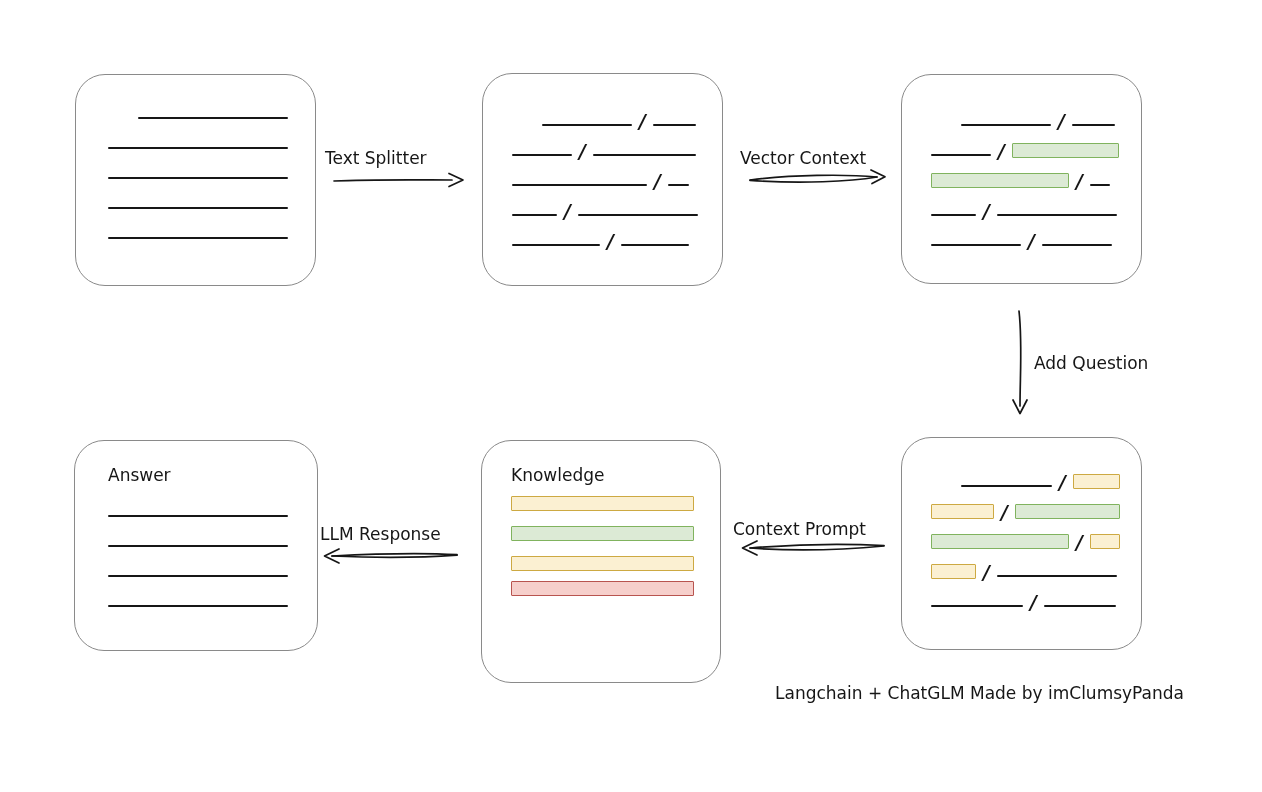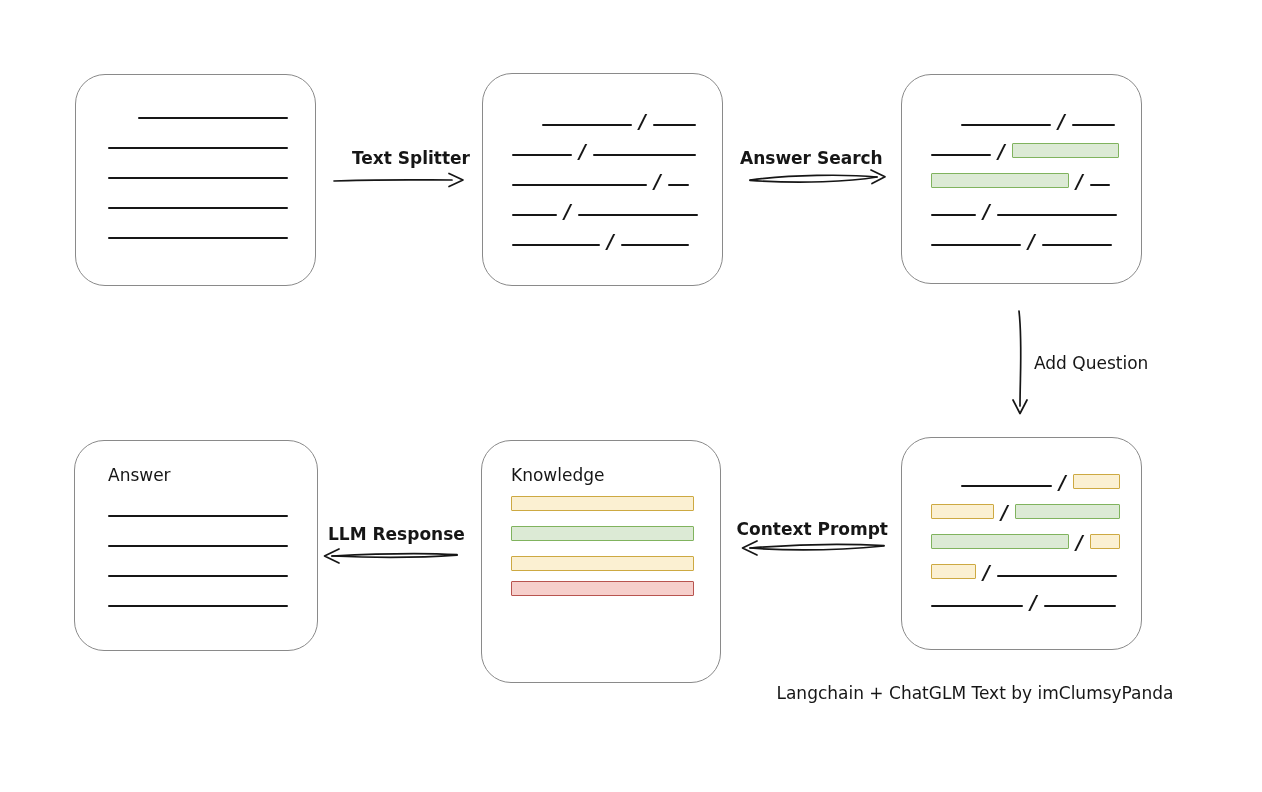--- a/index.html
+++ b/index.html
@@ -53,21 +53,21 @@
     font-weight:500;
     line-height:20px;
     white-space:nowrap;
   }
   .edge-label{
     position:absolute;
     font-size:17px;
     font-weight:500;
     white-space:nowrap;
   }
-  .edge-label.centered{text-align:right;font-weight:bold;}
+  .edge-label.centered{text-align:left;}
   #arrow-layer{
     position:absolute;left:0;top:0;
     width:1262px;height:792px;
     color:var(--ink,#161616);
     pointer-events:none;
   }
   #caption{
     position:absolute;
     left:775px;top:683px;
     width:400px;
@@ -103,29 +103,29 @@
     </g>
     <g>
       <path d="M457,554.7 C420,552.5 378,553.6 332,556"></path>
       <path d="M457,555.2 C414,558.2 372,557.8 332,556"></path>
       <path d="M339,549 L324.5,556 L339,563"></path>
     </g>
   </svg>
 
   <div class="edge-label centered" style="left:325px;top:148px;width:145px;">Text Splitter</div>
 
-  <div class="edge-label centered" style="left:740px;top:148px;width:140px;">Answer Search</div>
+  <div class="edge-label centered" style="left:740px;top:148px;width:140px;">Vector Context</div>
 
   <div class="edge-label" style="left:1034px;top:353px;">Add Question</div>
 
   <div class="edge-label centered" style="left:733px;top:519px;width:155px;">Context Prompt</div>
 
-  <div class="edge-label centered" style="left:328px;top:524px;width:130px;">LLM Response</div>
-
-  <div id="caption">Langchain + ChatGLM Text by imClumsyPanda</div>
+  <div class="edge-label centered" style="left:320px;top:524px;width:130px;">LLM Response</div>
+
+  <div id="caption">Langchain + ChatGLM Made by imClumsyPanda</div>
 
 <div class="node-box" style="left: 75px; top: 74px; width: 241px; height: 212px; padding-top: 26px; padding-left: 32px;">
       <div class="box-row" style="margin-top: 0px; padding-left: 30px;">
         <span class="seg-line" style="width: 150px;"></span>
       </div>
       <div class="box-row" style="margin-top: 10px;">
         <span class="seg-line" style="width: 180px;"></span>
       </div>
       <div class="box-row" style="margin-top: 10px;">
         <span class="seg-line" style="width: 180px;"></span>

